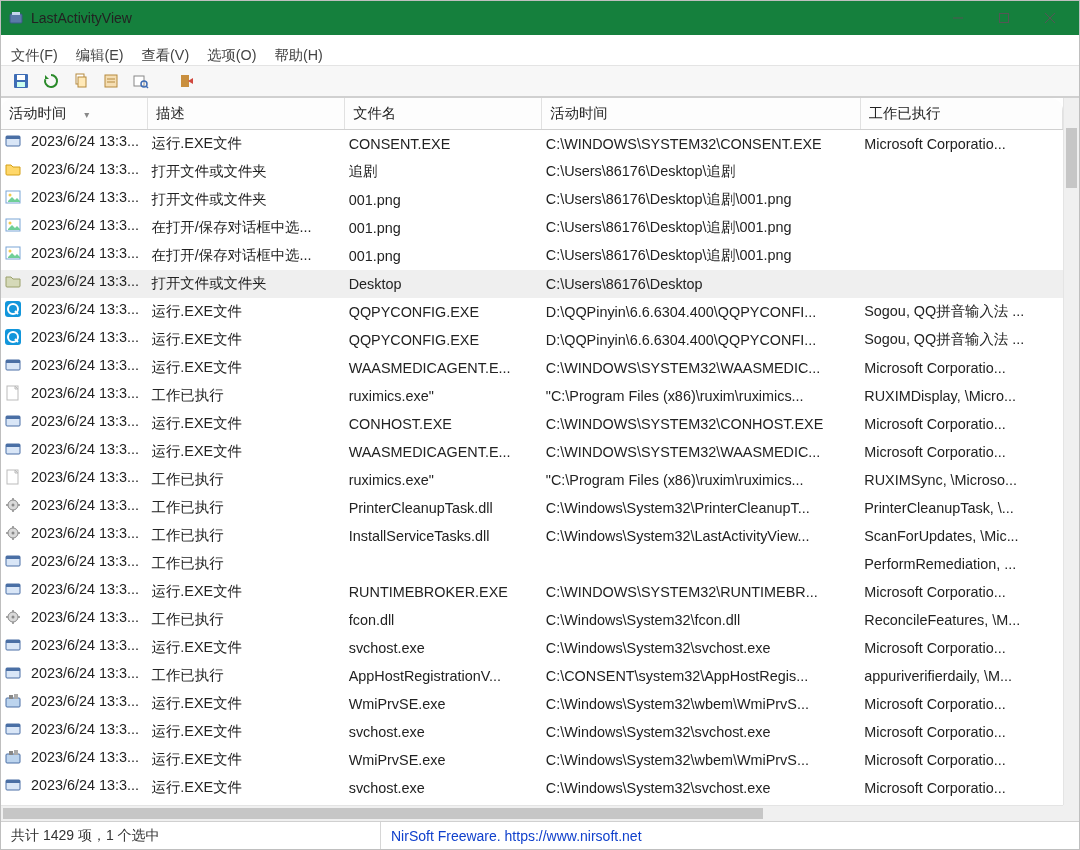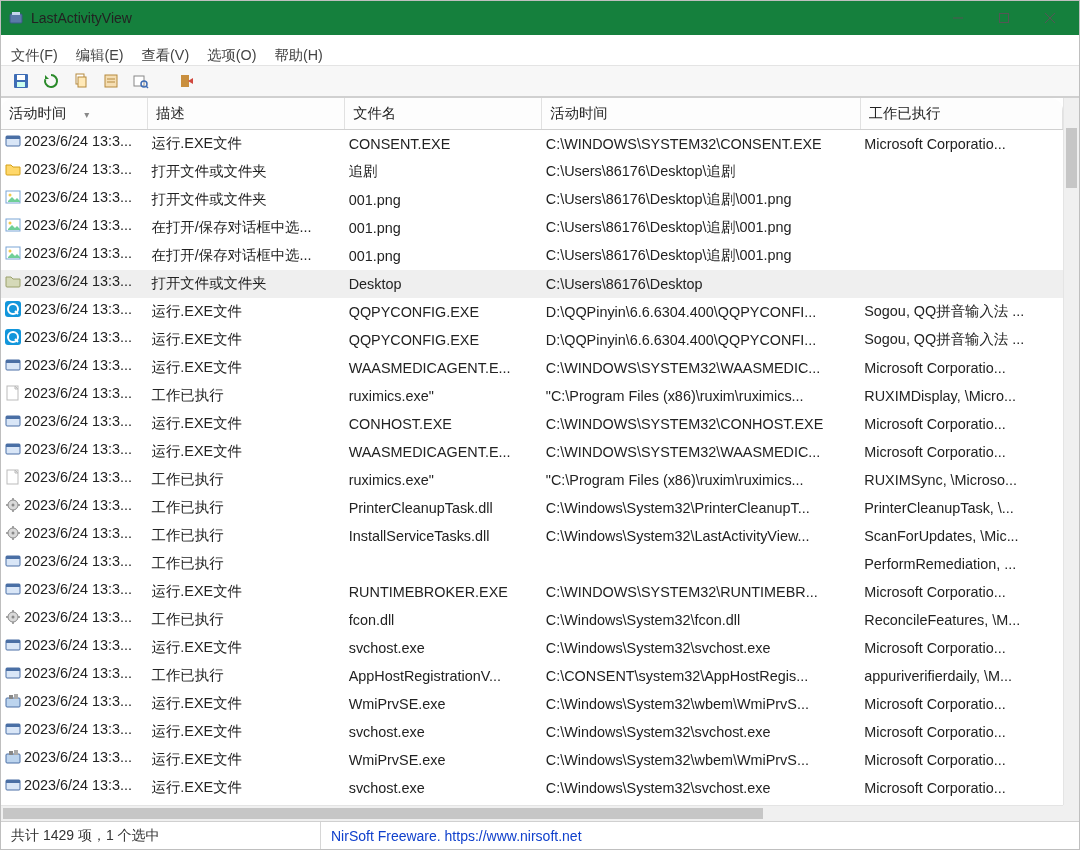--- a/index.html
+++ b/index.html
@@ -103,21 +103,21 @@
 tbody tr.selected { background:#efefef; }
 tbody td {
   padding: 3px 8px 3px 4px;
   white-space:nowrap;
   overflow:hidden;
   text-overflow:ellipsis;
   font-size: 14.4px;
   color:#222;
   vertical-align:middle;
 }
-td.timecell { padding-left:4px; display:flex; align-items:center; gap:3px; }
+td.timecell { padding-left:4px; display:flex; align-items:center; gap:10px; }
 .row-icon {
   width:16px;height:16px;flex:0 0 16px;
   display:inline-flex;align-items:center;justify-content:center;
 }
 
 .vscroll {
   position:absolute; right:0; top:0; bottom:16px;
   width:16px;
   background:#f0f0f0;
   border-left:1px solid #e4e4e4;
@@ -667,17 +667,17 @@
     <div class="vscroll">
         <div class="thumb"></div>
       </div>
     <div class="hscroll">
         <div class="thumb"></div>
       </div>
     <div class="scroll-corner"></div>
   </div>
 
   <div class="statusbar">
-    <div class="seg" style="width:320px">共计 1429 项，1 个选中</div>
+    <div class="seg" style="width:380px">共计 1429 项，1 个选中</div>
     <div class="seg freeware">NirSoft Freeware. https://www.nirsoft.net</div>
   </div>
 
 </div>
 
 </body></html>

